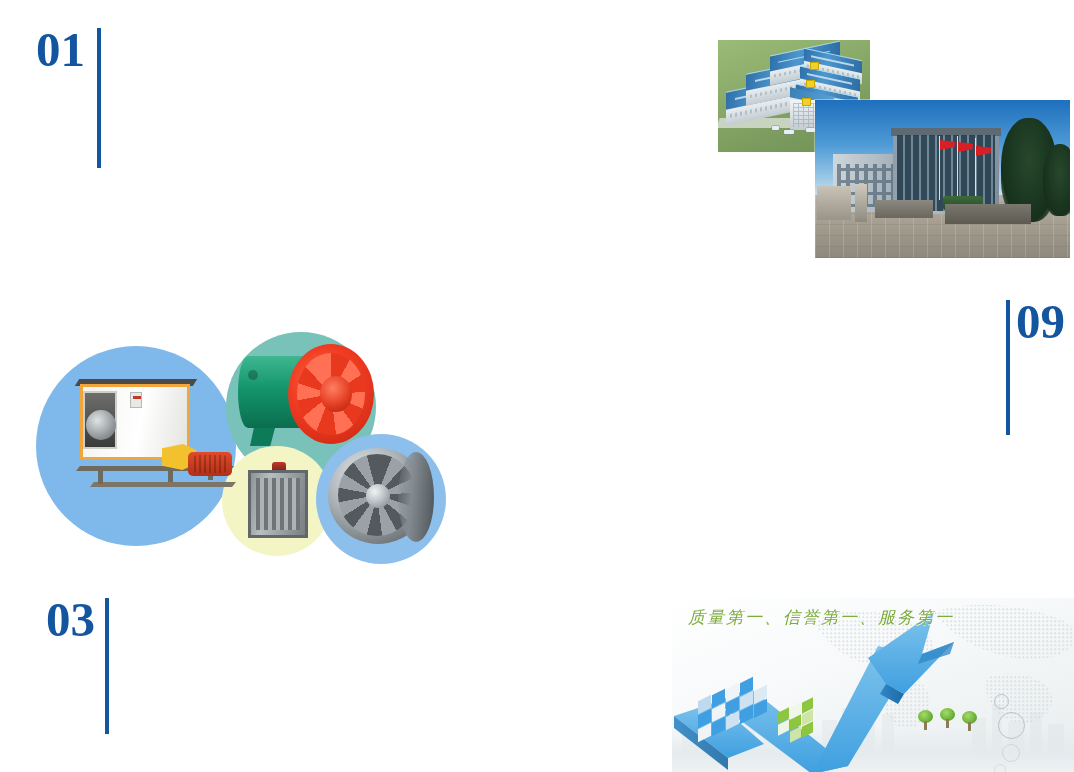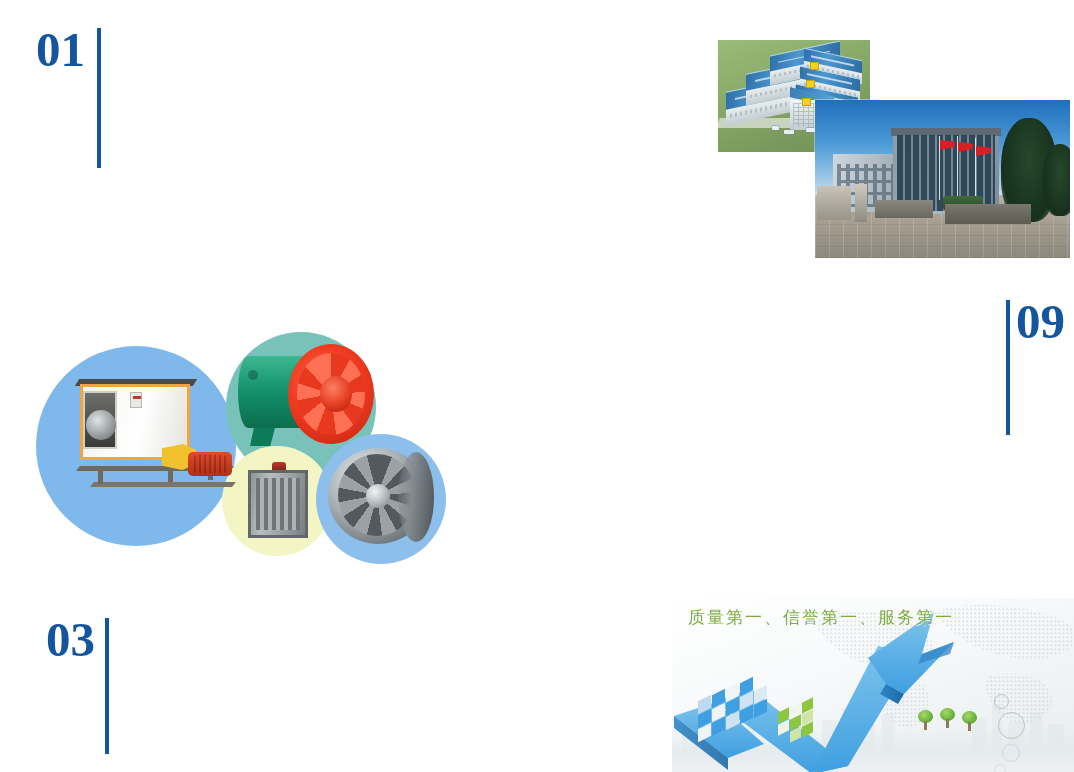--- a/index.html
+++ b/index.html
@@ -18,21 +18,21 @@
   }
   .marker .rule{width:4px;background:#14559f;border-radius:0;}
 
   #marker-01{left:36px;top:26px;}
   #marker-01 .num{margin-right:12px;}
   #marker-01 .rule{height:140px;margin-top:2px;}
 
   #marker-02{left:1006px;top:298px;}
   #marker-02 .rule{height:135px;margin-top:2px;margin-right:6px;}
 
-  #marker-03{left:46px;top:616px;}
+  #marker-03{left:46px;top:596px;}
   #marker-03 .num{margin-right:10px;}
   #marker-03 .rule{height:136px;margin-top:2px;}
 
   
   #photo-group{position:absolute;left:715px;top:40px;width:355px;height:218px;}
 
   .photo{position:absolute;overflow:hidden;}
 
   
   #factory-aerial{
@@ -172,21 +172,21 @@
   #business-graphic{position:absolute;left:672px;top:598px;width:402px;height:174px;
     overflow:hidden;
     background:linear-gradient(160deg,#ffffff 0%,#f7f9fa 40%,#eef2f3 75%,#e7ecee 100%);}
   .bg-map{position:absolute;right:-20px;top:-6px;width:300px;height:160px;opacity:.5;}
   .bg-city{position:absolute;left:0;right:0;bottom:20px;height:62px;opacity:.35;}
   .bg-floor{position:absolute;left:0;right:0;bottom:0;height:46px;
     background:linear-gradient(180deg,rgba(255,255,255,0) 0%,rgba(228,234,237,.9) 60%,#eef1f3 100%);}
   .slogan{position:absolute;left:16px;top:8px;font-size:17px;letter-spacing:2px;
     font-family:"DejaVu Sans","Liberation Sans",sans-serif;
     color:#7cab3c;white-space:nowrap;
-    text-shadow:0 1px 0 rgba(255,255,255,.9);}
+    text-shadow:0 1px 0 rgba(255,255,255,.9);font-style:italic;}
   .arrow-svg{position:absolute;left:0;top:0;width:402px;height:174px;}
   .cube-cluster{position:absolute;}
   .cube{position:absolute;width:13px;height:13px;transform:skewY(-26deg);}
   .trees{position:absolute;}
   .tree{position:absolute;}
   .tree .crown{position:absolute;left:0;top:0;width:15px;height:13px;border-radius:50%;
     background:radial-gradient(circle at 40% 35%,#a7d96a 0%,#6fb63c 55%,#4a8a27 100%);}
   .tree .trunk{position:absolute;left:6px;top:11px;width:3px;height:9px;background:#8d7b55;}
   .circ-outline{position:absolute;border-radius:50%;border:1.5px solid #b9c2c7;}
 </style>

